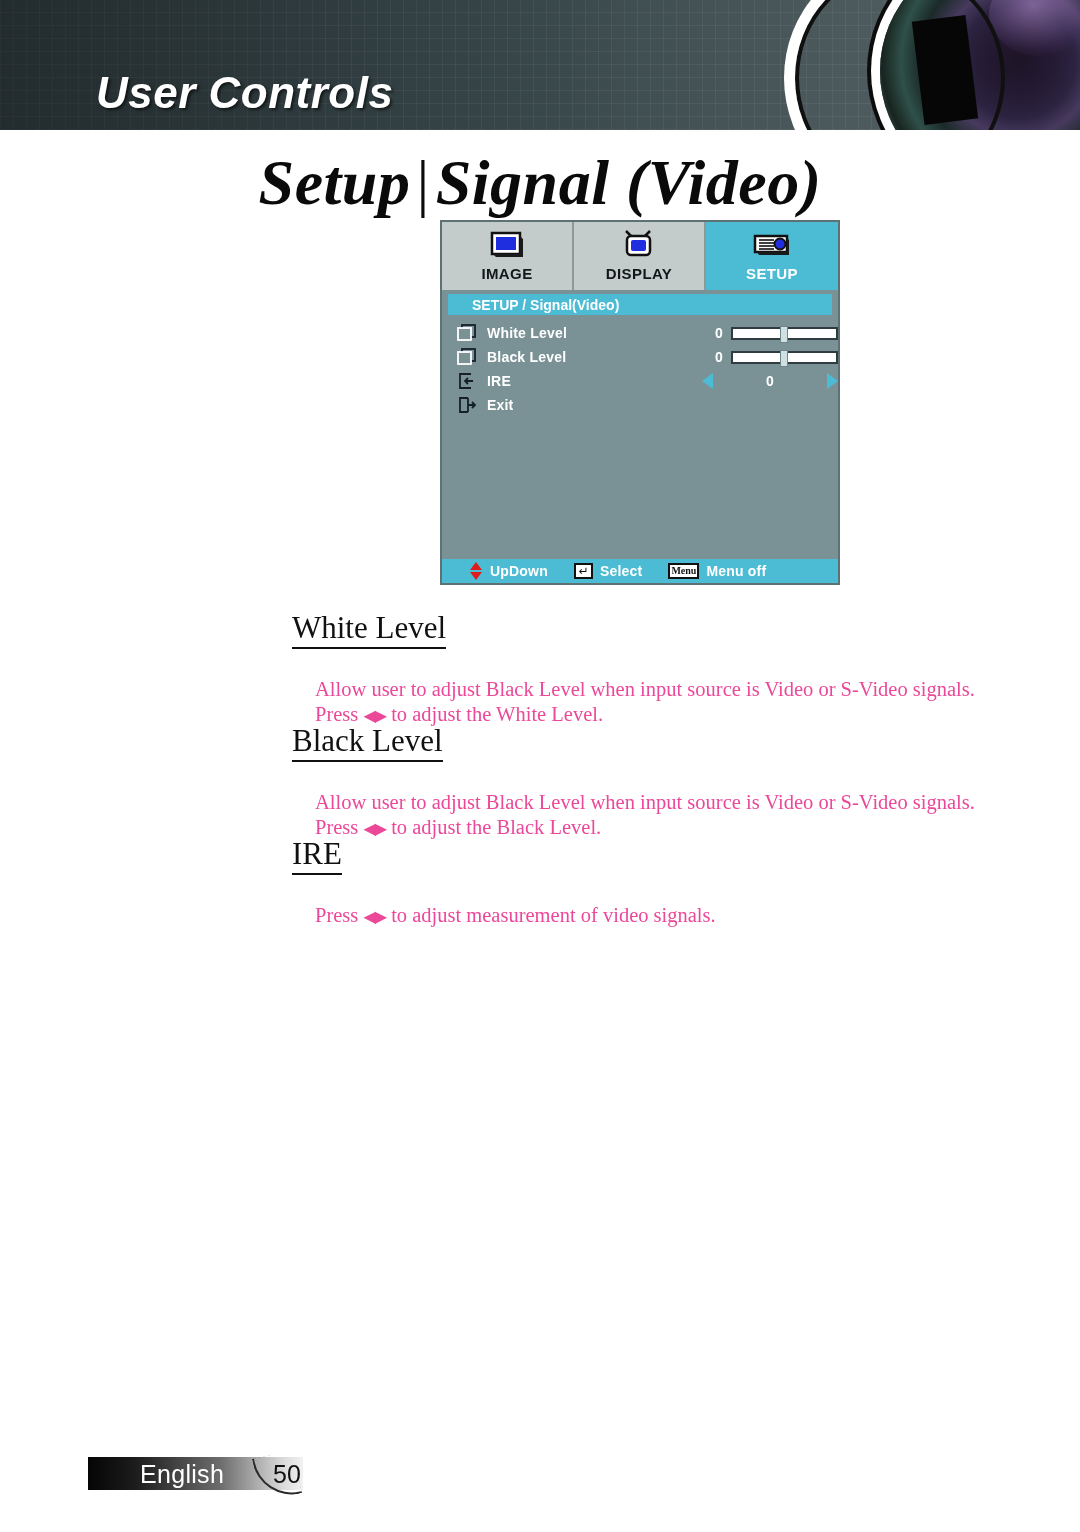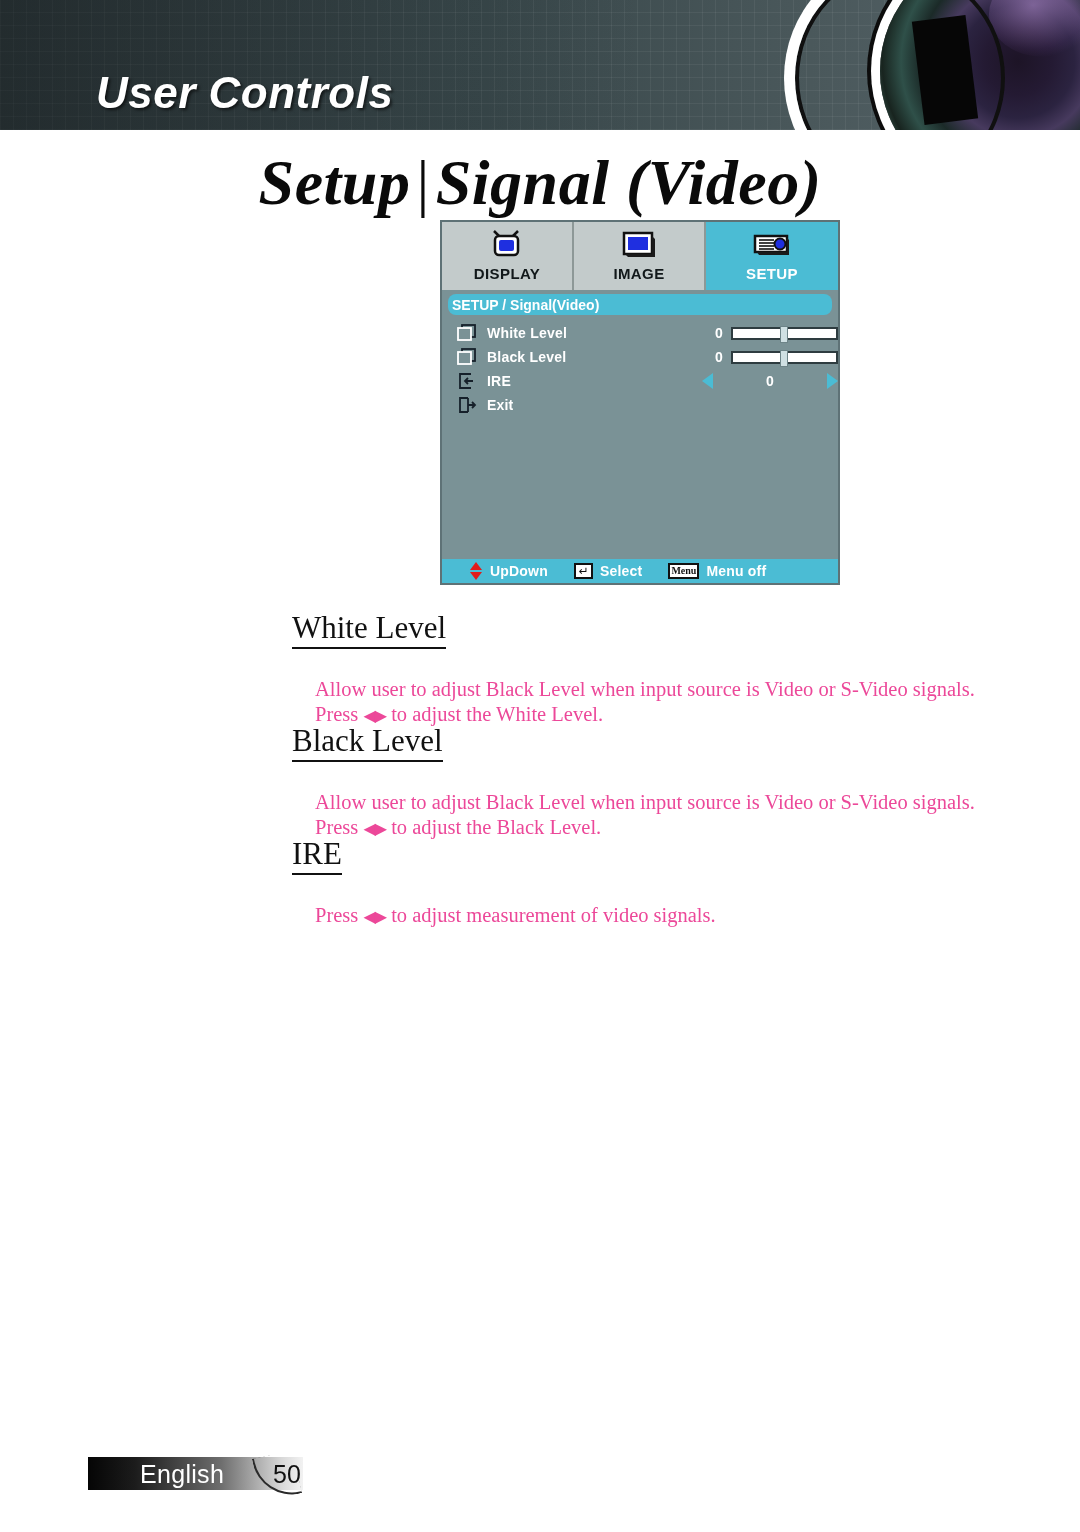--- a/index.html
+++ b/index.html
@@ -167,23 +167,22 @@
   
   .osd-crumb {
     margin: 4px 6px 0 6px;
     height: 21px;
     background: #4bbcd4;
     color: #ffffff;
     font-size: 14px;
     font-weight: bold;
     display: flex;
     align-items: center;
-    padding-left: 4px;
-    box-sizing: border-box;
-    border-radius: 8px;
+    padding-left: 24px;
+    box-sizing: border-box;
   }
 
   
   .osd-rows { padding: 6px 0 0 0; }
   .osd-row {
     display: flex;
     align-items: center;
     height: 24px;
     padding-left: 14px;
     box-sizing: border-box;
@@ -376,37 +375,37 @@
   <span>Setup</span><span class="bar">|</span><span>Signal (Video)</span>
 </div>
 
 <div class="osd">
 
   <div class="osd-tabs">
 
     <div class="osd-tab">
       <div class="tab-icon">
         <svg width="36" height="30" viewBox="0 0 36 30">
+          <rect x="3" y="3" width="28" height="21" fill="#ffffff" stroke="#111" stroke-width="2.5"></rect>
+          <rect x="7" y="7" width="20" height="13" fill="#1f2fe0"></rect>
+          <path d="M31 6 L34 9 L34 27 L7 27 L4 24 L31 24 Z" fill="#1a1a1a"></path>
+        </svg>
+      </div>
+      <div class="osd-tab-label">IMAGE</div>
+    </div>
+
+    <div class="osd-tab">
+      <div class="tab-icon">
+        <svg width="36" height="30" viewBox="0 0 36 30">
           <path d="M10 6 L5 1 M24 6 L29 1" stroke="#111" stroke-width="2.5" fill="none"></path>
           <rect x="6" y="6" width="23" height="19" rx="4" fill="#ffffff" stroke="#111" stroke-width="2.5"></rect>
           <rect x="10" y="10" width="15" height="11" rx="2" fill="#1f2fe0"></rect>
         </svg>
       </div>
       <div class="osd-tab-label">DISPLAY</div>
-    </div>
-
-    <div class="osd-tab">
-      <div class="tab-icon">
-        <svg width="36" height="30" viewBox="0 0 36 30">
-          <rect x="3" y="3" width="28" height="21" fill="#ffffff" stroke="#111" stroke-width="2.5"></rect>
-          <rect x="7" y="7" width="20" height="13" fill="#1f2fe0"></rect>
-          <path d="M31 6 L34 9 L34 27 L7 27 L4 24 L31 24 Z" fill="#1a1a1a"></path>
-        </svg>
-      </div>
-      <div class="osd-tab-label">IMAGE</div>
     </div>
 
     <div class="osd-tab active">
       <div class="tab-icon">
         <svg width="40" height="30" viewBox="0 0 40 30">
           <rect x="3" y="6" width="32" height="16" fill="#ffffff" stroke="#111" stroke-width="2.5"></rect>
           <path d="M35 8 L37 10 L37 25 L7 25 L5 22 L35 22 Z" fill="#1a1a1a"></path>
           <line x1="7" y1="10" x2="22" y2="10" stroke="#111" stroke-width="1.6"></line>
           <line x1="7" y1="13" x2="22" y2="13" stroke="#111" stroke-width="1.6"></line>
           <line x1="7" y1="16" x2="22" y2="16" stroke="#111" stroke-width="1.6"></line>

